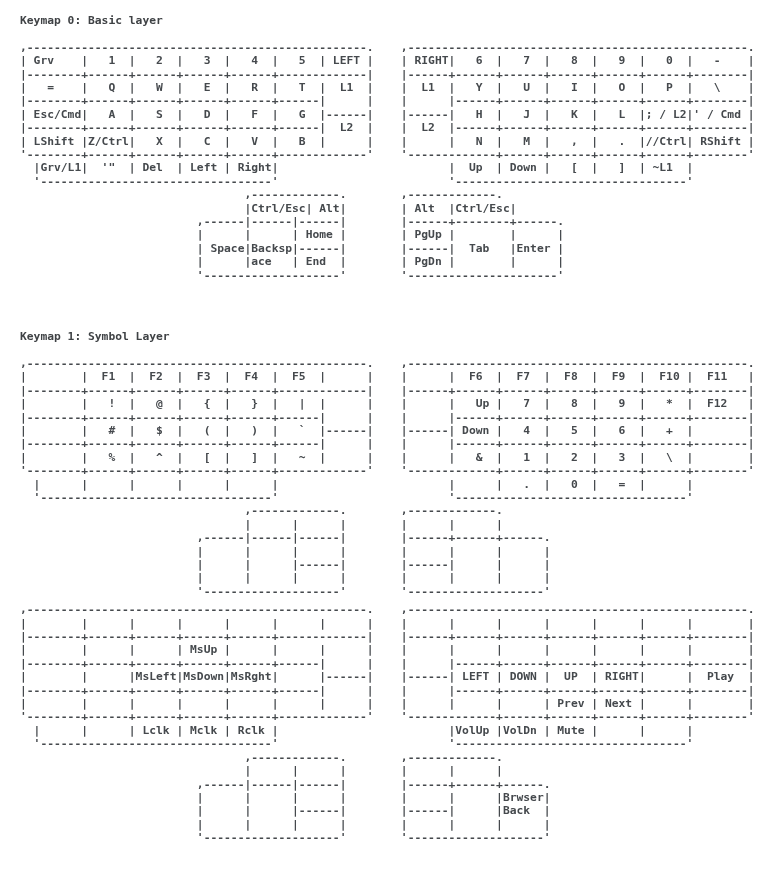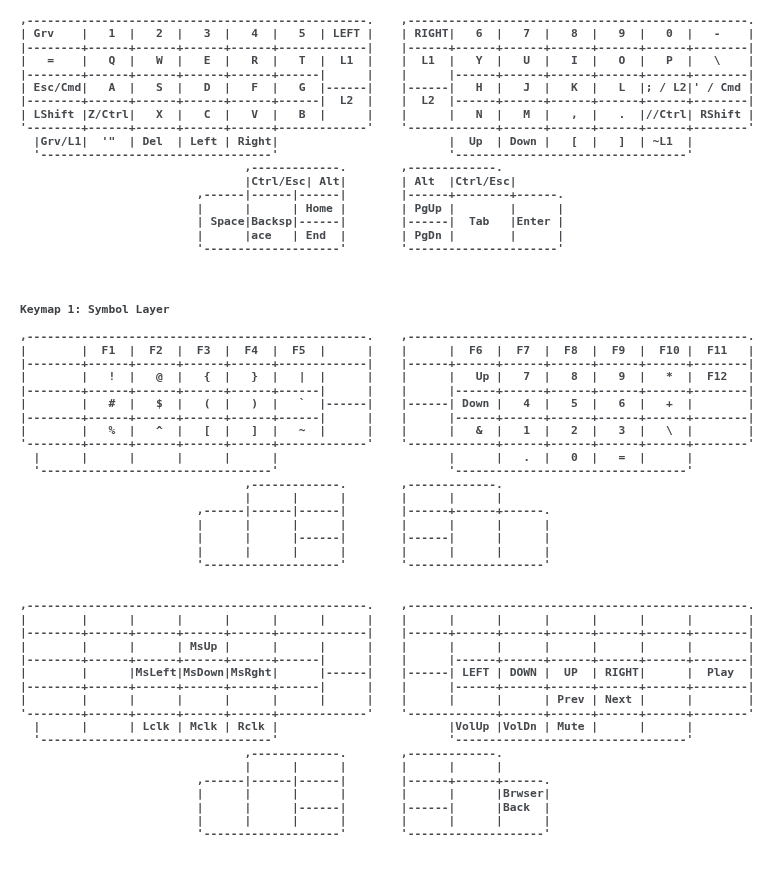--- a/index.html
+++ b/index.html
@@ -28,28 +28,29 @@
   .keymap-art {
     font-family: "DejaVu Sans Mono", "Liberation Mono", monospace;
     font-size: 11.3px;
     line-height: 13.4px;
     font-weight: bold;
     color: #45494d;
     white-space: pre;
     margin: 0;
   }
   .keymap-section:nth-of-type(1) { margin-bottom: 48px; }
-  .keymap-section:nth-of-type(2) { margin-bottom: 28px; }
+  .keymap-section:nth-of-type(2) { margin-bottom: 5px; }
 </style>
 </head>
 <body>
 
 <div class="doc">
 
   <div class="keymap-section">
+    <div class="keymap-title">Keymap 0: Basic layer</div>
     <pre class="keymap-art">,--------------------------------------------------.    ,--------------------------------------------------.
 | Grv    |   1  |   2  |   3  |   4  |   5  | LEFT |    | RIGHT|   6  |   7  |   8  |   9  |   0  |   -    |
 |--------+------+------+------+------+-------------|    |------+------+------+------+------+------+--------|
 |   =    |   Q  |   W  |   E  |   R  |   T  |  L1  |    |  L1  |   Y  |   U  |   I  |   O  |   P  |   \    |
 |--------+------+------+------+------+------|      |    |      |------+------+------+------+------+--------|
 | Esc/Cmd|   A  |   S  |   D  |   F  |   G  |------|    |------|   H  |   J  |   K  |   L  |; / L2|' / Cmd |
 |--------+------+------+------+------+------|  L2  |    |  L2  |------+------+------+------+------+--------|
 | LShift |Z/Ctrl|   X  |   C  |   V  |   B  |      |    |      |   N  |   M  |   ,  |   .  |//Ctrl| RShift |
 '--------+------+------+------+------+-------------'    '-------------+------+------+------+------+--------'
   |Grv/L1|  '"  | Del  | Left | Right|                         |  Up  | Down |   [  |   ]  | ~L1  |

